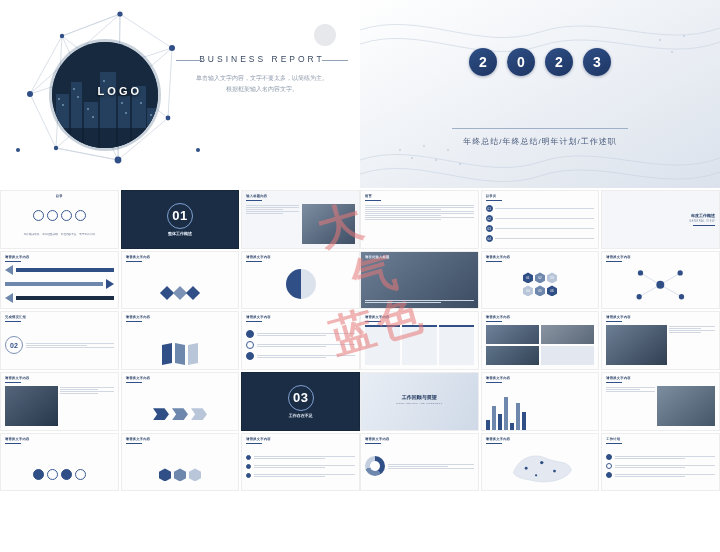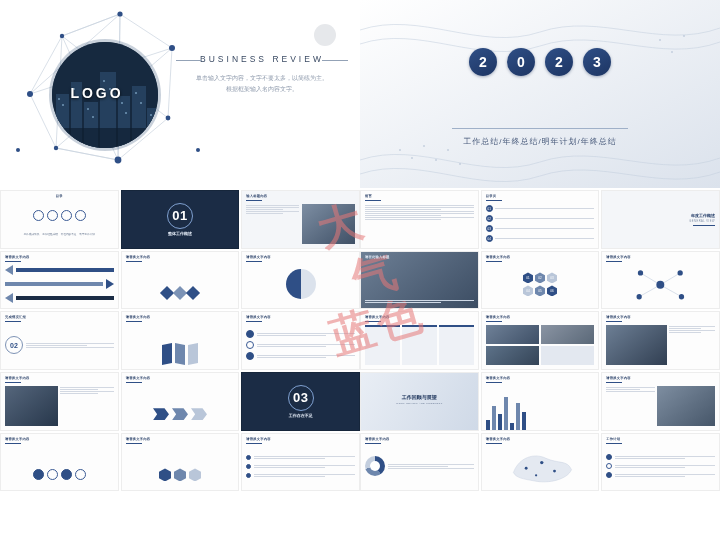--- a/index.html
+++ b/index.html
@@ -43,23 +43,23 @@
     overflow: hidden;
     background: linear-gradient(160deg,#22344b 0%, #15314f 40%, #0d2136 100%);
     box-shadow: 0 0 0 3px rgba(40,70,110,0.25);
   }
   .globe .city {
     position: absolute; left: 0; top: 0; width: 106px; height: 106px;
   }
   .globe-label {
     position: absolute;
     left: 0; right: 16px; top: 43px;
-    text-align: center;
+    text-align: right;
     color: #ffffff;
-    font-size: 14px;
+    font-size: 11px;
     letter-spacing: 3px;
     font-weight: bold;
     text-shadow: 0 1px 3px rgba(0,0,0,0.8);
   }
   .cover-left .rtext {
     position: absolute;
     left: 178px; top: 54px;
     width: 168px;
   }
   .biz-report {
@@ -340,21 +340,21 @@
             <rect x="83" y="50" width="2" height="2"></rect>
               <rect x="88" y="60" width="2" height="2"></rect>
             <rect x="98" y="72" width="2" height="2"></rect>
           </g>
           <rect x="0" y="86" width="106" height="20" fill="#0e1e30" opacity="0.7"></rect>
         </svg>
         <div class="globe-label">LOGO</div>
       </div>
 
       <div class="rtext">
-        <div class="biz-report">BUSINESS REVIEW</div>
+        <div class="biz-report">BUSINESS REPORT</div>
         <div class="cover-sub">单击输入文字内容，文字不要太多，以简练为主。</div>
         <div class="cover-sub">根据框架输入名内容文字。</div>
       </div>
       <div class="dot-grey"></div>
     </div>
 
     <div class="grid-left">
 
       <div class="slide">
         <div class="s-title" style="left:50%;transform:translateX(-50%);">目录</div>
@@ -603,21 +603,21 @@
         </g>
       </svg>
 
       <div class="year-row">
         <div class="year-ball">2</div>
         <div class="year-ball">0</div>
         <div class="year-ball">2</div>
         <div class="year-ball">3</div>
       </div>
       <div class="right-rule"></div>
-      <div class="right-sub">工作总结/年终总结/明年计划/年终总结</div>
+      <div class="right-sub">年终总结/年终总结/明年计划/工作述职</div>
     </div>
 
     <div class="grid-right" style="left:0;">
 
       <div class="slide">
         <div class="s-title">前言</div>
         <div class="s-bar"></div>
         <div class="s-body">
           <div class="mline"></div>
             <div class="mline"></div>

